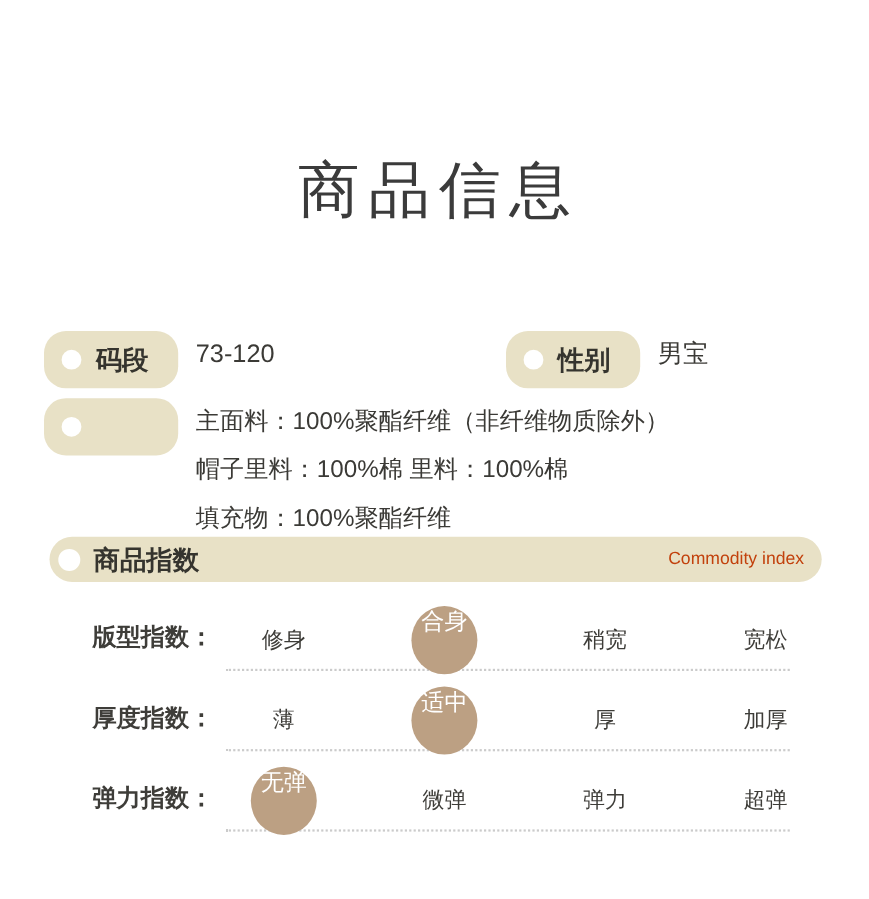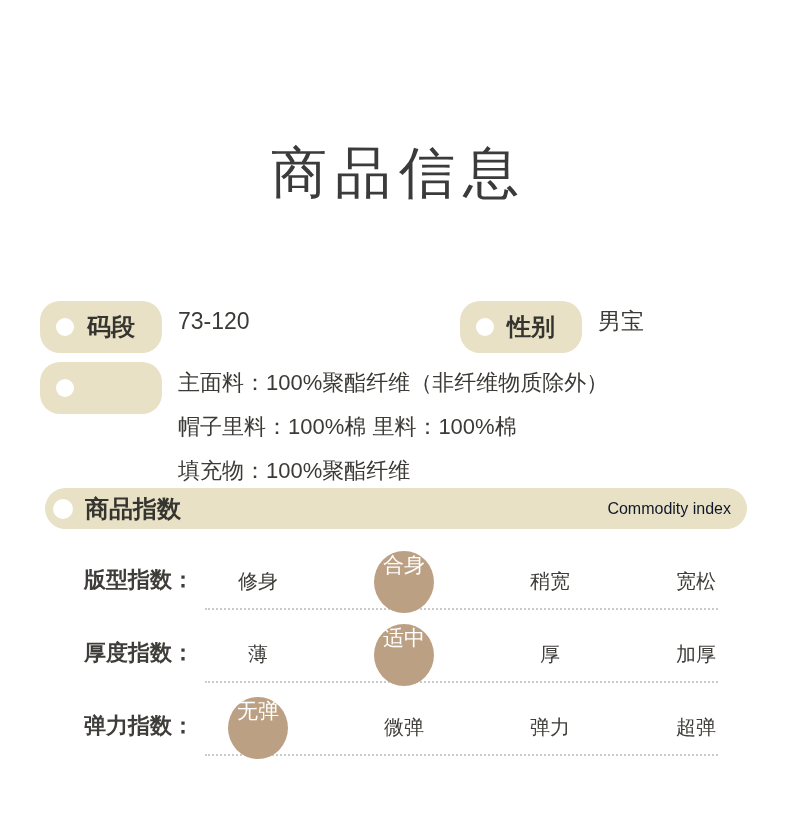--- a/index.html
+++ b/index.html
@@ -62,21 +62,21 @@
   }
   .section-bar .dot {
     width:20px; height:20px; border-radius:50%;
     background:#ffffff; margin-left:8px; flex:0 0 auto;
   }
   .section-bar .bar-title {
     margin-left:12px; font-size:24px; font-weight:bold; color:#35342e;
   }
   .section-bar .bar-subtitle {
     margin-left:auto; margin-right:16px;
-    font-size:16px; color:#0f172a;
+    font-size:16px; color:#c2410c;
   }
 
   
   .index-table { position:absolute; left:0; top:545px; width:628px; }
   .index-row { position:relative; height:73px; }
   .row-label {
     position:absolute; left:84px; top:36px;
     transform:translateY(-54%);
     font-size:22px; font-weight:bold; color:#3e3d39;
     white-space:nowrap;

